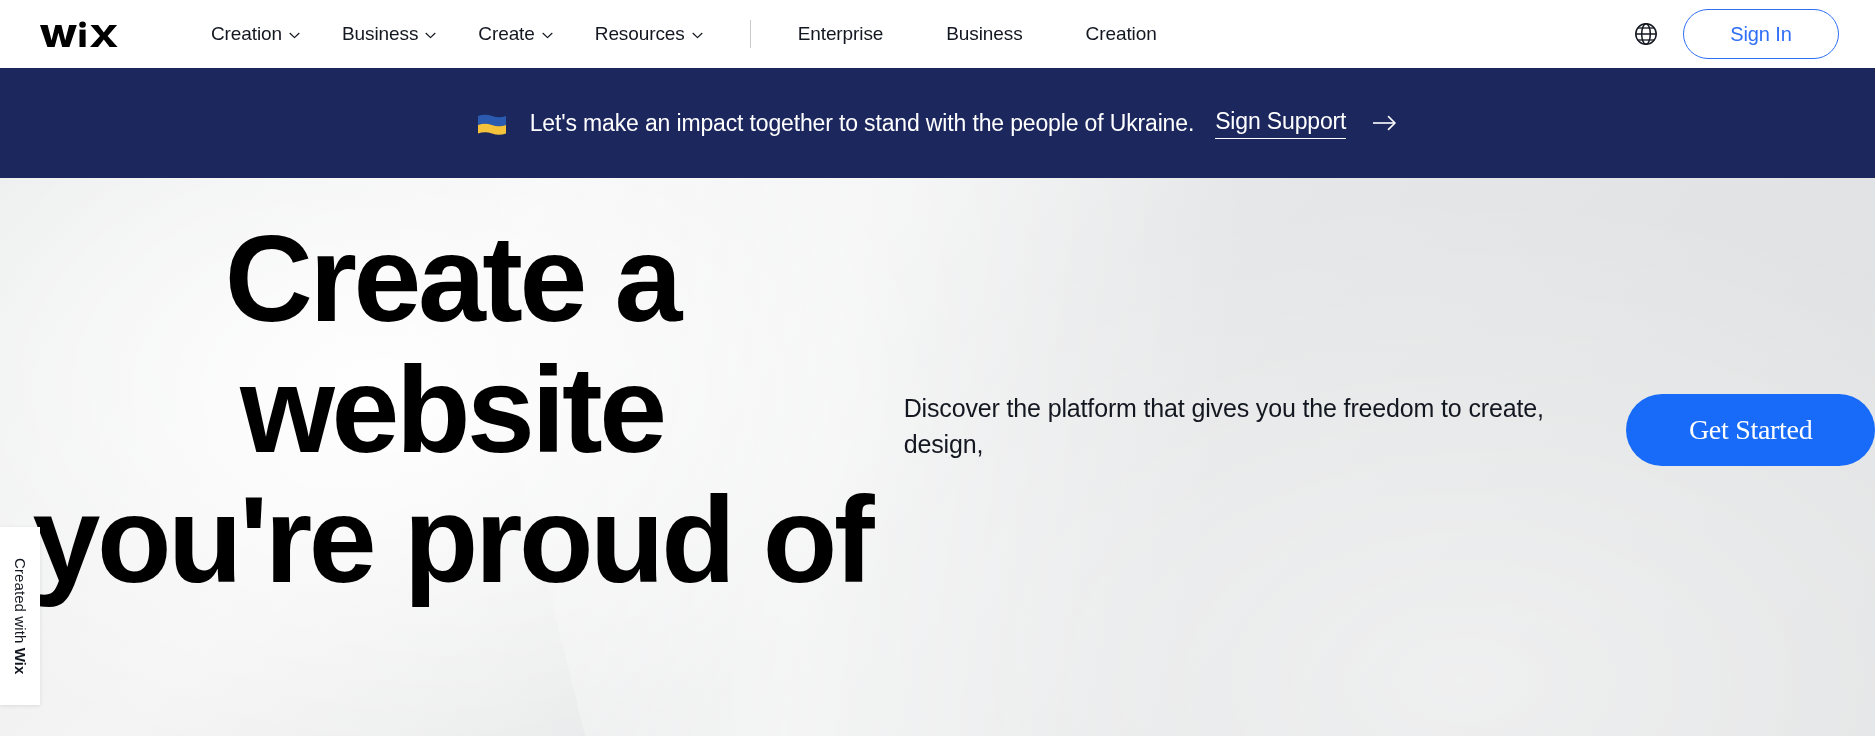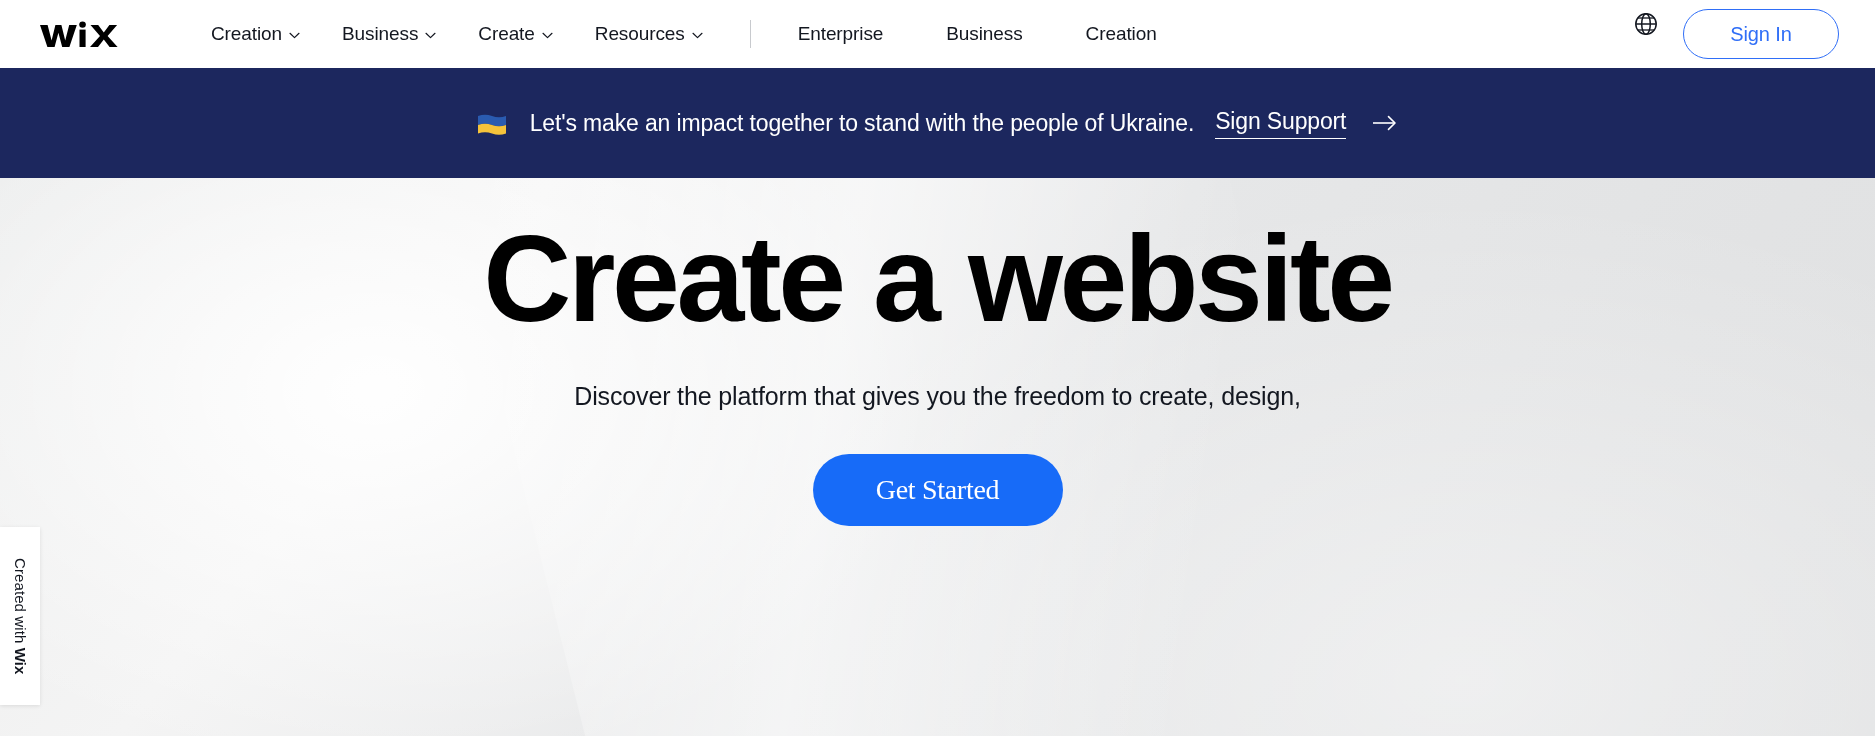--- a/index.html
+++ b/index.html
@@ -92,20 +92,21 @@
     font-size: 19px;
     color: #131720;
     letter-spacing: -0.1px;
     cursor: pointer;
     white-space: nowrap;
   }
 
   .header-right {
     margin-left: auto;
     display: flex;
+    align-items: center;
     margin-right: 36px;
     gap: 22px;
   }
 
   .globe-btn {
     width: 30px; height: 30px;
     display: flex;
     align-items: center;
     justify-content: center;
     cursor: pointer;
@@ -203,42 +204,41 @@
     height: 900px;
     background: linear-gradient(112deg, rgba(255,255,255,0) 0%, rgba(255,255,255,0.55) 40%, rgba(255,255,255,0.0) 78%);
     transform: rotate(-14deg);
     pointer-events: none;
   }
 
   .hero-content {
     position: relative;
     width: 1875px;
     display: flex;
-    flex-direction: column;
     align-items: center;
     padding-top: 36px;
     z-index: 2;
   }
 
   .headline {
     font-size: 122px;
     line-height: 1.07;
     font-weight: bold;
     color: #000000;
     text-align: center;
     letter-spacing: -3.4px;
     max-width: 1140px;
   }
 
   .subtitle {
     margin-top: 34px;
     font-size: 25px;
     line-height: 1.42;
     color: #131720;
-    text-align: right;
+    text-align: left;
     letter-spacing: -0.15px;
     max-width: 790px;
   }
 
   .cta-btn {
     margin-top: 40px;
     width: 250px;
     height: 72px;
     border: none;
     border-radius: 40px;
@@ -371,20 +371,21 @@
         </svg>
       </span>
     </div>
   </div>
 
   <section class="hero">
     <div class="hero-sheen"></div>
     <div class="hero-content">
       <h1 class="headline">
         <span>Create a website</span><br>
+        <span>you're proud of</span>
       </h1>
       <p class="subtitle">
         <span>Discover the platform that gives you the freedom to create, design,</span><br>
       </p>
       <button class="cta-btn">Get Started</button>
     </div>
   </section>
 
   <div class="wix-badge">
     <span class="wix-badge-text"><span>Created with </span><span class="bold">Wix</span></span>

